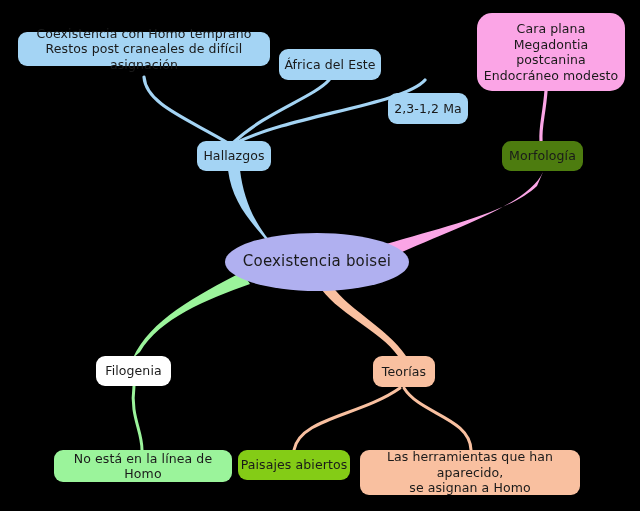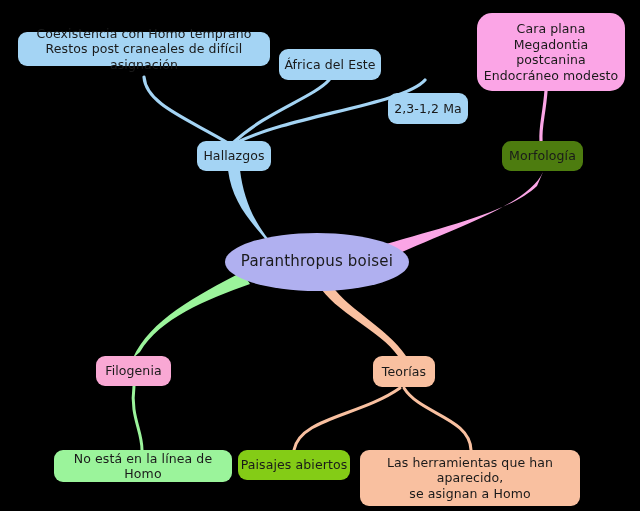--- a/index.html
+++ b/index.html
@@ -91,37 +91,37 @@
     <span>Cara plana
 Megadontia postcanina
 Endocráneo modesto</span>
   </div>
 
   <div class="node" style="left:502px; top:141px; width:81px; height:30px; background:#4d7c0f;">
     <span>Morfología</span>
   </div>
 
   <div class="node central" style="left:225px; top:233px; width:184px; height:58px; background:#b0b0f0;">
-    <span>Paranthropus boisei</span>
+    <span>Coexistencia boisei</span>
   </div>
 
-  <div class="node" style="left:96px; top:356px; width:75px; height:30px; background:#f9a8d4;">
+  <div class="node" style="left:96px; top:356px; width:75px; height:30px; background:#ffffff;">
     <span>Filogenia</span>
   </div>
 
   <div class="node" style="left:54px; top:450px; width:178px; height:32px; background:#9bf49b;">
     <span>No está en la línea de Homo</span>
   </div>
 
   <div class="node" style="left:373px; top:356px; width:62px; height:31px; background:#f9c0a0;text-align:center;">
     <span>Teorías</span>
   </div>
 
   <div class="node" style="left:238px; top:450px; width:112px; height:30px; background:#84cc16;">
     <span>Paisajes abiertos</span>
   </div>
 
-  <div class="node" style="left:360px; top:450px; width:220px; height:56px; background:#f9c0a0;">
+  <div class="node" style="left:360px; top:450px; width:220px; height:45px; background:#f9c0a0;">
     <span>Las herramientas que han aparecido,
 se asignan a Homo</span>
   </div>
 
 </div>
 
 </body></html>

